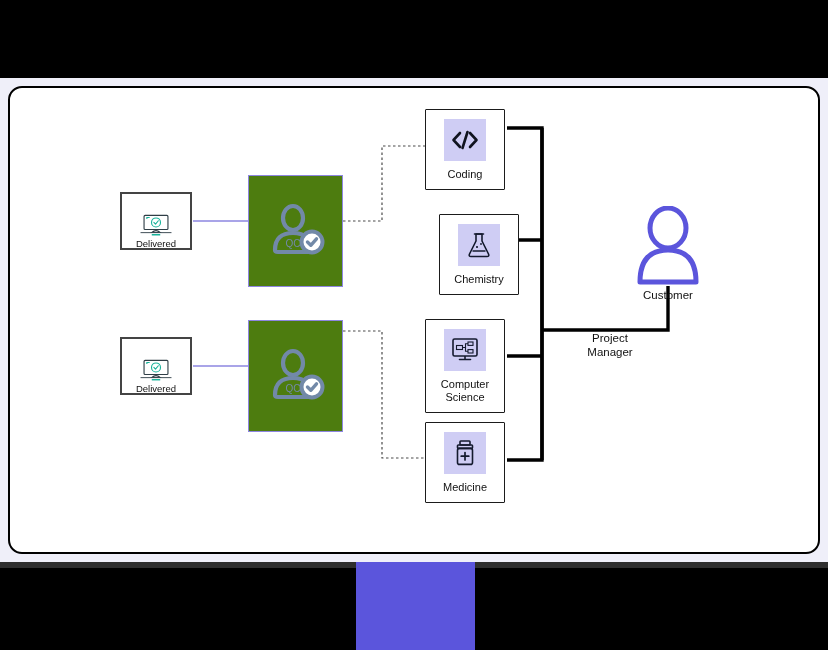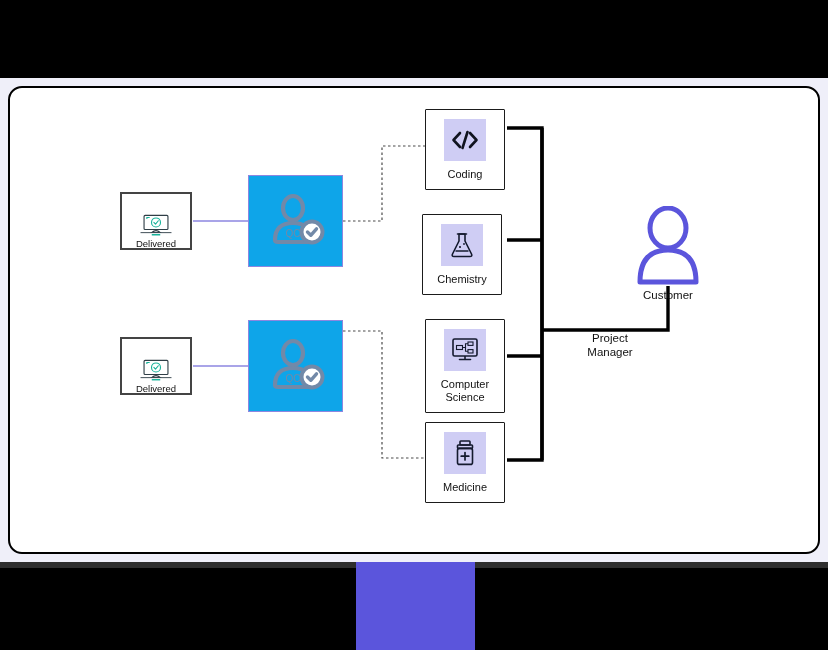--- a/index.html
+++ b/index.html
@@ -36,22 +36,22 @@
     padding-top:20px;
   }
   .delivered-label{
     font-size:9.5px;color:#111;line-height:1;margin-top:2px;
     font-family:"Liberation Sans",sans-serif;
   }
   .delivered-icon{width:52px;height:32px;}
 
   
   .qc-box{
-    position:absolute;width:95px;height:92px;
-    border:1.5px solid #8d86e0;background:#0ea5e9;box-sizing:border-box;
+    position:absolute;width:95px;height:112px;
+    border:1.5px solid #8d86e0;background:#4d7c0f;box-sizing:border-box;
     display:flex;align-items:center;justify-content:center;
   }
   .qc-icon{width:62px;height:62px;}
 
   
   .subject-card{
     position:absolute;width:80px;
     border:1.6px solid #1b1b1b;border-radius:1px;background:#fff;
     box-sizing:border-box;display:flex;flex-direction:column;align-items:center;
     padding:9px 4px 8px 4px;
@@ -159,21 +159,21 @@
         <div class="subject-iconwrap">
           <svg width="30" height="22" viewBox="0 0 30 22" xmlns="http://www.w3.org/2000/svg">
             <path d="M10 4 L3.5 11 L10 18" fill="none" stroke="#10131f" stroke-width="2.6" stroke-linecap="round" stroke-linejoin="round"></path>
             <path d="M20 4 L26.5 11 L20 18" fill="none" stroke="#10131f" stroke-width="2.6" stroke-linecap="round" stroke-linejoin="round"></path>
             <line x1="17.5" y1="3" x2="12.5" y2="19" stroke="#10131f" stroke-width="2.6" stroke-linecap="round"></line>
           </svg>
         </div>
         <div class="subject-label">Coding</div>
       </div>
 
-      <div class="subject-card" style="left:412px;top:126px;">
+      <div class="subject-card" style="left:429px;top:126px;">
         <div class="subject-iconwrap">
           <svg width="26" height="28" viewBox="0 0 26 28" xmlns="http://www.w3.org/2000/svg">
             <path d="M10 3 L10 10 L3.5 23 Q2.5 25.5 5 25.5 L21 25.5 Q23.5 25.5 22.5 23 L16 10 L16 3 Z" fill="none" stroke="#141a2e" stroke-width="1.6" stroke-linejoin="round"></path>
             <line x1="8.5" y1="3" x2="17.5" y2="3" stroke="#141a2e" stroke-width="1.6" stroke-linecap="round"></line>
             <line x1="6.5" y1="20" x2="19.5" y2="20" stroke="#141a2e" stroke-width="1.4"></line>
             <circle cx="11" cy="16" r="1.1" fill="#141a2e"></circle>
             <circle cx="15" cy="13" r="0.9" fill="#141a2e"></circle>
           </svg>
         </div>
         <div class="subject-label">Chemistry</div>

